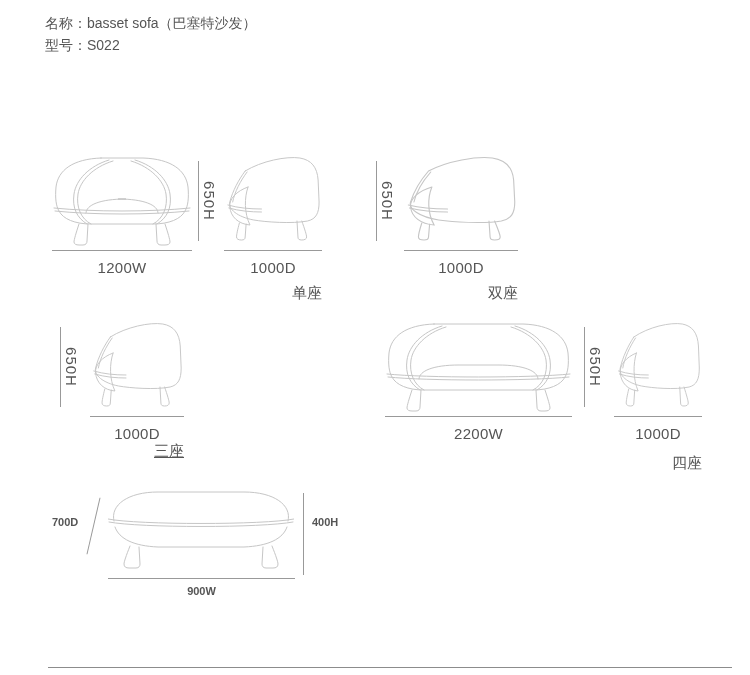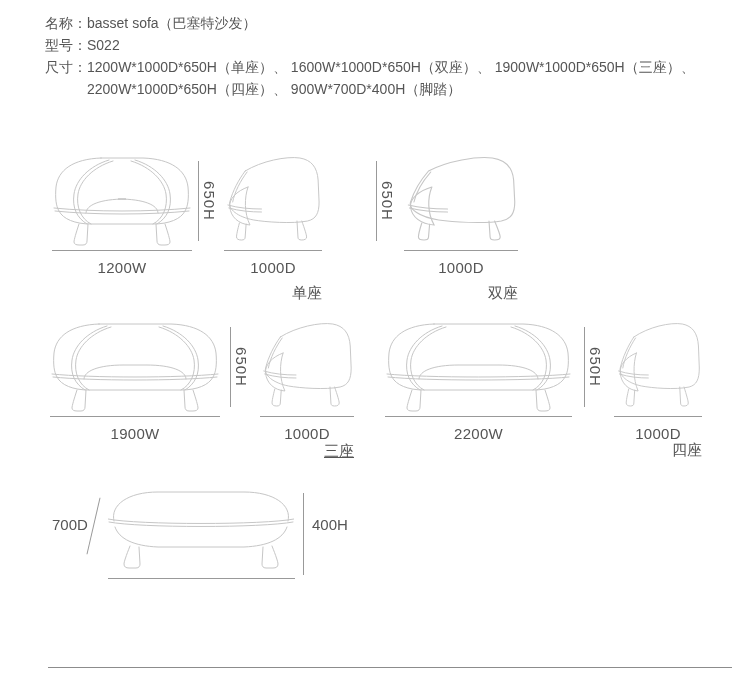--- a/index.html
+++ b/index.html
@@ -22,43 +22,36 @@
   .vdim{position:relative;height:90px;}
   .vline{position:absolute;top:5px;height:80px;width:1px;background:var(--dim,#999);}
   .vtext{
     position:absolute;top:50%;transform:translateY(-50%);
     writing-mode:vertical-rl;font-size:15px;color:var(--text,#555);letter-spacing:1px;
   }
   .group-name{position:absolute;left:0;right:0;text-align:right;font-size:15px;color:var(--text,#555);}
   .group-name.u{text-decoration:underline;}
   
   .ott{position:absolute;left:50px;top:488px;width:300px;height:150px;}
-  .ott-abs{position:absolute;font-size:15px;color:var(--text,#555);}
+  .ott-abs{position:absolute;font-size:11px;color:var(--text,#555);font-weight:bold;}
   .ott-vline{position:absolute;width:1px;background:var(--dim,#999);}
   .ott-hline{position:absolute;height:1px;background:var(--dim,#999);}
   .ott-diag{position:absolute;width:1px;background:var(--dim,#999);transform:rotate(13deg);}
   .ott-center{text-align:center;}
   .divider{position:absolute;height:1px;background:var(--divider,#8c8c8c);}
   svg{display:block;}
 </style>
 </head>
 <body>
 
 <div class="sheet" style="--bg: #ffffff; --text: #555555; --dim: #999999; --divider: #8c8c8c;">
 
   <div class="hdr">
     <div class="hdr-line">名称：basset sofa（巴塞特沙发）</div>
     <div class="hdr-line">型号：S022</div>
-    <div class="size-flex">
-      <div class="size-label">尺寸：</div>
-      <div class="size-vals">
-        <div class="hdr-line">1200W*1000D*650H（单座）、 1600W*1000D*650H（双座）、 1900W*1000D*650H（三座）、</div>
-        <div class="hdr-line">2200W*1000D*650H（四座）、 900W*700D*400H（脚踏）</div>
-      </div>
-    </div>
   </div>
 
   <div class="sofa-group" style="left:52px;top:156px;">
     <div class="view-col">
       <svg viewBox="0 0 138 90" width="138" height="90">
           <path d="M 48,2 L 90,2 C 118,3 133,14 135,31 C 136,42 135,50 132,55 C 128,63 116,68 100,68 L 38,68 C 22,68 10,63 6,55 C 3,50 2,42 3,31 C 5,14 20,3 48,2 Z" fill="none" stroke="#c6c6c6" stroke-width="1" stroke-linecap="round"></path>
           <path d="M 56,4 C 36,10 23,24 21,38 C 19,52 24,62 34,68" fill="none" stroke="#c6c6c6" stroke-width="1" stroke-linecap="round"></path>
           <path d="M 60,5 C 40,11 27,25 25,38 C 23,51 28,63 38,68" fill="none" stroke="#c6c6c6" stroke-width="1" stroke-linecap="round"></path>
           <path d="M 82,4 C 102,10 115,24 117,38 C 119,52 114,62 104,68" fill="none" stroke="#c6c6c6" stroke-width="1" stroke-linecap="round"></path>
           <path d="M 78,5 C 98,11 111,25 113,38 C 115,51 110,63 100,68" fill="none" stroke="#c6c6c6" stroke-width="1" stroke-linecap="round"></path>
@@ -106,36 +99,20 @@
           <path d="M 15,67 C 13,74 12,79 12,81 C 12,83 14,84 17,84 C 20,84 21,83 21,81 L 22,68" fill="none" stroke="#c6c6c6" stroke-width="1" stroke-linecap="round"></path>
           <path d="M 80,65 C 83,73 85,79 85,81 C 85,83 83,84 80,84 C 77,84 76,83 76,81 L 75,65" fill="none" stroke="#c6c6c6" stroke-width="1" stroke-linecap="round"></path>
         </svg>
       <div class="hline" style="width:114px"></div>
       <div class="dim-label">1000D</div>
     </div>
     <div class="group-name" style="top:128px">双座</div>
   </div>
 
   <div class="sofa-group" style="left:50px;top:322px;">
-    <div class="view-col">
-      <svg viewBox="0 0 168 90" width="168" height="90">
-          <path d="M 48,2 L 120,2 C 148,3 163,14 165,31 C 166,42 165,50 162,55 C 158,63 146,68 130,68 L 38,68 C 22,68 10,63 6,55 C 3,50 2,42 3,31 C 5,14 20,3 48,2 Z" fill="none" stroke="#c6c6c6" stroke-width="1" stroke-linecap="round"></path>
-          <path d="M 56,4 C 36,10 23,24 21,38 C 19,52 24,62 34,68" fill="none" stroke="#c6c6c6" stroke-width="1" stroke-linecap="round"></path>
-          <path d="M 60,5 C 40,11 27,25 25,38 C 23,51 28,63 38,68" fill="none" stroke="#c6c6c6" stroke-width="1" stroke-linecap="round"></path>
-          <path d="M 112,4 C 132,10 145,24 147,38 C 149,52 144,62 134,68" fill="none" stroke="#c6c6c6" stroke-width="1" stroke-linecap="round"></path>
-          <path d="M 108,5 C 128,11 141,25 143,38 C 145,51 140,63 130,68" fill="none" stroke="#c6c6c6" stroke-width="1" stroke-linecap="round"></path>
-          <path d="M 33,57 C 33,49 47,43 73,43 L 95,43 C 121,43 135,49 135,57" fill="none" stroke="#c6c6c6" stroke-width="1" stroke-linecap="round"></path>
-          <path d="M 1,52 C 40,56 128,56 167,52" fill="none" stroke="#c6c6c6" stroke-width="1" stroke-linecap="round"></path>
-          <path d="M 2,55 C 40,59 128,59 166,55" fill="none" stroke="#c6c6c6" stroke-width="1" stroke-linecap="round"></path>
-          <path d="M 26,68 C 23,77 21,84 21,86 C 21,88 23,89 26,89 L 30,89 C 33,89 34,87 34,85 L 35,68" fill="none" stroke="#c6c6c6" stroke-width="1" stroke-linecap="round"></path>
-          <path d="M 142,68 C 145,77 147,84 147,86 C 147,88 145,89 142,89 L 138,89 C 135,89 134,87 134,85 L 133,68" fill="none" stroke="#c6c6c6" stroke-width="1" stroke-linecap="round"></path>
-        </svg>
-      <div class="hline" style="width:170px"></div>
-      <div class="dim-label">1900W</div>
-    </div>
     <div class="vdim" style="width:40px">
       <div class="vline" style="left:10px"></div>
       <div class="vtext" style="left:13px">650H</div>
     </div>
     <div class="view-col">
       <svg preserveAspectRatio="none" viewBox="0 0 100 90" width="92" height="90">
           <path d="M 21,15 C 38,5 64,0 78,2 C 90,4 96,11 97,24 L 98,46 C 98,57 95,63 86,65 C 70,68 42,66 30,64 C 13,61 3,53 5,46 C 8,35 14,24 21,15 Z" fill="none" stroke="#c6c6c6" stroke-width="1" stroke-linecap="round"></path>
           <path d="M 23,16 C 16,25 10,36 8,46" fill="none" stroke="#c6c6c6" stroke-width="1" stroke-linecap="round"></path>
           <path d="M 24,31 C 12,35 4,43 5,51 C 6,61 14,68 26,69 C 20,57 20,42 24,31" fill="none" stroke="#c6c6c6" stroke-width="1" stroke-linecap="round"></path>
           <path d="M 3,49 C 14,52 26,53 38,53" fill="none" stroke="#c6c6c6" stroke-width="1" stroke-linecap="round"></path>
@@ -176,34 +153,35 @@
           <path d="M 23,16 C 16,25 10,36 8,46" fill="none" stroke="#c6c6c6" stroke-width="1" stroke-linecap="round"></path>
           <path d="M 24,31 C 12,35 4,43 5,51 C 6,61 14,68 26,69 C 20,57 20,42 24,31" fill="none" stroke="#c6c6c6" stroke-width="1" stroke-linecap="round"></path>
           <path d="M 3,49 C 14,52 26,53 38,53" fill="none" stroke="#c6c6c6" stroke-width="1" stroke-linecap="round"></path>
           <path d="M 4,52 C 15,55 27,56 38,56" fill="none" stroke="#c6c6c6" stroke-width="1" stroke-linecap="round"></path>
           <path d="M 15,67 C 13,74 12,79 12,81 C 12,83 14,84 17,84 C 20,84 21,83 21,81 L 22,68" fill="none" stroke="#c6c6c6" stroke-width="1" stroke-linecap="round"></path>
           <path d="M 80,65 C 83,73 85,79 85,81 C 85,83 83,84 80,84 C 77,84 76,83 76,81 L 75,65" fill="none" stroke="#c6c6c6" stroke-width="1" stroke-linecap="round"></path>
         </svg>
       <div class="hline" style="width:88px"></div>
       <div class="dim-label">1000D</div>
     </div>
-    <div class="group-name" style="top:119px">四座</div>
+    <div class="group-name" style="top:132px">四座</div>
   </div>
 
   <div class="ott">
     <div class="ott-abs" style="left:2px;top:28px;">700D</div>
     <div class="ott-diag" style="left:43px;top:9px;height:58px;"></div>
     <svg style="position:absolute;left:58px;top:2px;" viewBox="0 0 186 80" width="186" height="80">
         <path d="M 6,31 C 2,15 20,2 50,2 L 136,2 C 166,2 184,15 180,31" fill="none" stroke="#c6c6c6" stroke-width="1" stroke-linecap="round"></path>
         <path d="M 7,37 C 11,49 26,56 50,57 L 136,57 C 160,56 175,49 179,37" fill="none" stroke="#c6c6c6" stroke-width="1" stroke-linecap="round"></path>
         <path d="M 0,29 C 30,35 156,35 186,29" fill="none" stroke="#c6c6c6" stroke-width="1" stroke-linecap="round"></path>
         <path d="M 1,32 C 32,38 154,38 185,32" fill="none" stroke="#c6c6c6" stroke-width="1" stroke-linecap="round"></path>
         <path d="M 22,56 C 18,66 16,72 16,74 C 16,77 18,78 21,78 L 28,78 C 31,78 32,76 32,74 L 31,57" fill="none" stroke="#c6c6c6" stroke-width="1" stroke-linecap="round"></path>
         <path d="M 164,56 C 168,66 170,72 170,74 C 170,77 168,78 165,78 L 158,78 C 155,78 154,76 154,74 L 155,57" fill="none" stroke="#c6c6c6" stroke-width="1" stroke-linecap="round"></path>
       </svg>
     <div class="ott-vline" style="left:253px;top:5px;height:82px;"></div>
     <div class="ott-abs" style="left:262px;top:28px;text-align:center;">400H</div>
     <div class="ott-hline" style="left:58px;top:90px;width:187px;"></div>
+    <div class="ott-abs ott-center" style="left:58px;top:97px;width:187px;">900W</div>
   </div>
 
   <div class="divider" style="left:48px;top:667px;width:684px;"></div>
 
 </div>
 
 </body></html>

